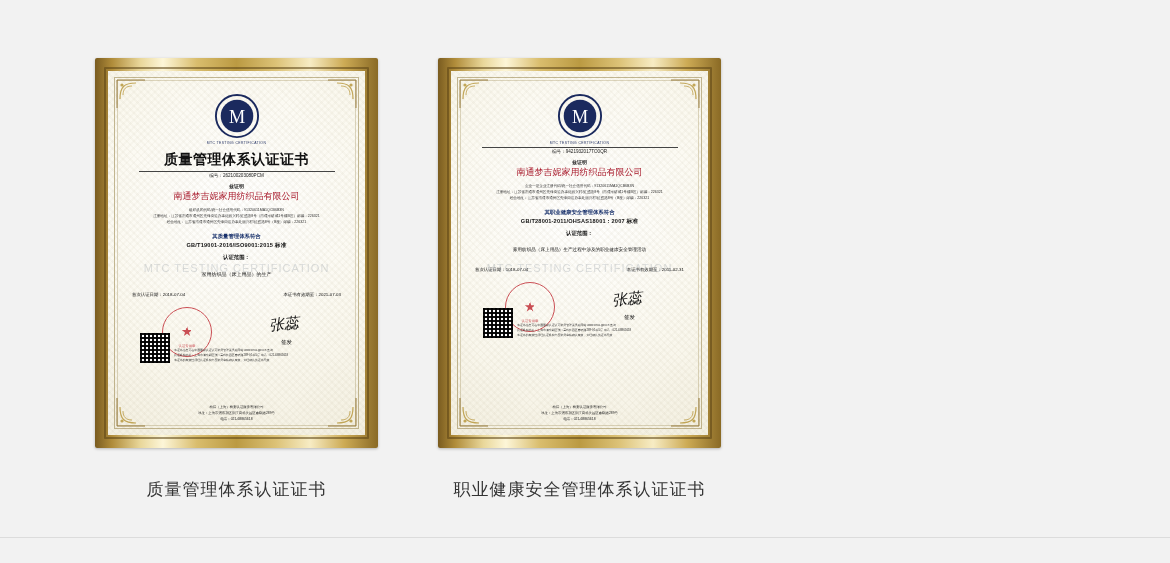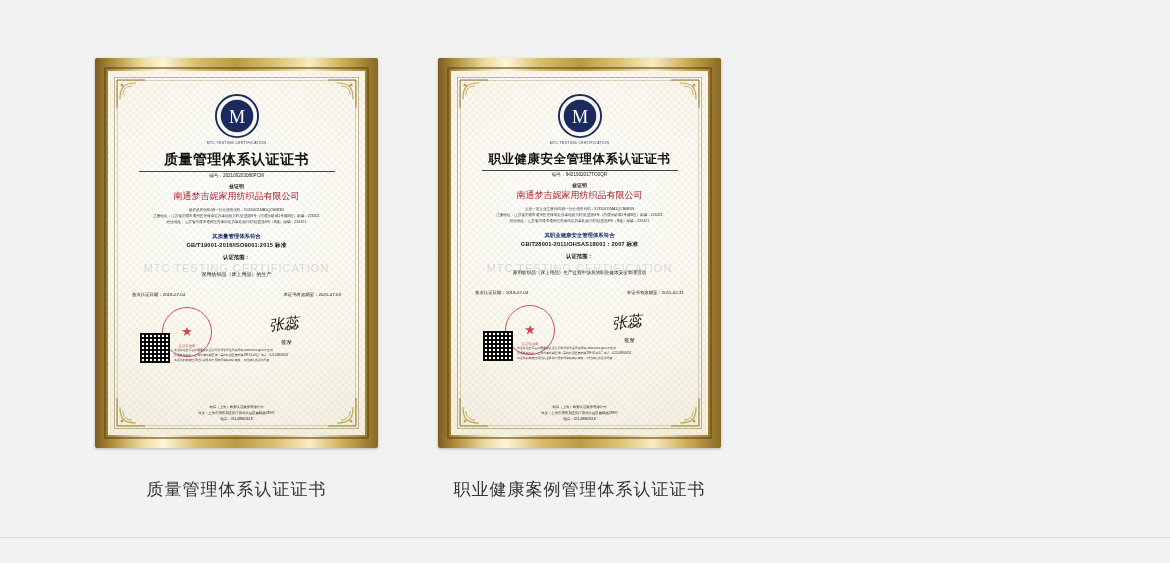--- a/index.html
+++ b/index.html
@@ -452,21 +452,20 @@
 
           <div class="paper-content">
             <svg class="logo" viewBox="0 0 48 48">
               <circle cx="24" cy="24" r="22" fill="none" stroke="#1b2a5e" stroke-width="2"></circle>
               <circle cx="24" cy="24" r="17" fill="#1b2a5e"></circle>
               <text x="24" y="31" text-anchor="middle" font-size="19" font-family="Liberation Serif, serif" fill="#ffffff">M</text>
             </svg>
             <div class="logo-caption">MTC TESTING
 CERTIFICATION</div>
 
-            <div class="cert-title" style="font-size:12.5px;">职业健康安全管理体系认证证书</div>
             <div class="cert-title-underline"></div>
 
             <div class="tiny-row">
               <span>编号：</span><span>9421932017TO0QR</span>
             </div>
 
             <div class="label-small">兹证明</div>
             <div class="company">南通梦吉妮家用纺织品有限公司</div>
 
             <div class="addr-block">
@@ -502,19 +501,19 @@
             </div>
 
             <div class="issuer">
               <div>梅特（上海）检测认证服务有限公司</div>
               <div>地址：上海市浦东新区张江高科技园区春晓路289号</div>
               <div>电话：021-68865618</div>
             </div>
           </div>
         </div>
       </div>
-      <div class="caption">职业健康案例管理体系认证证书</div>
+      <div class="caption">职业健康安全管理体系认证证书</div>
     </div>
 
   </div>
 
   <div class="divider"></div>
 </div>
 
 </body></html>

